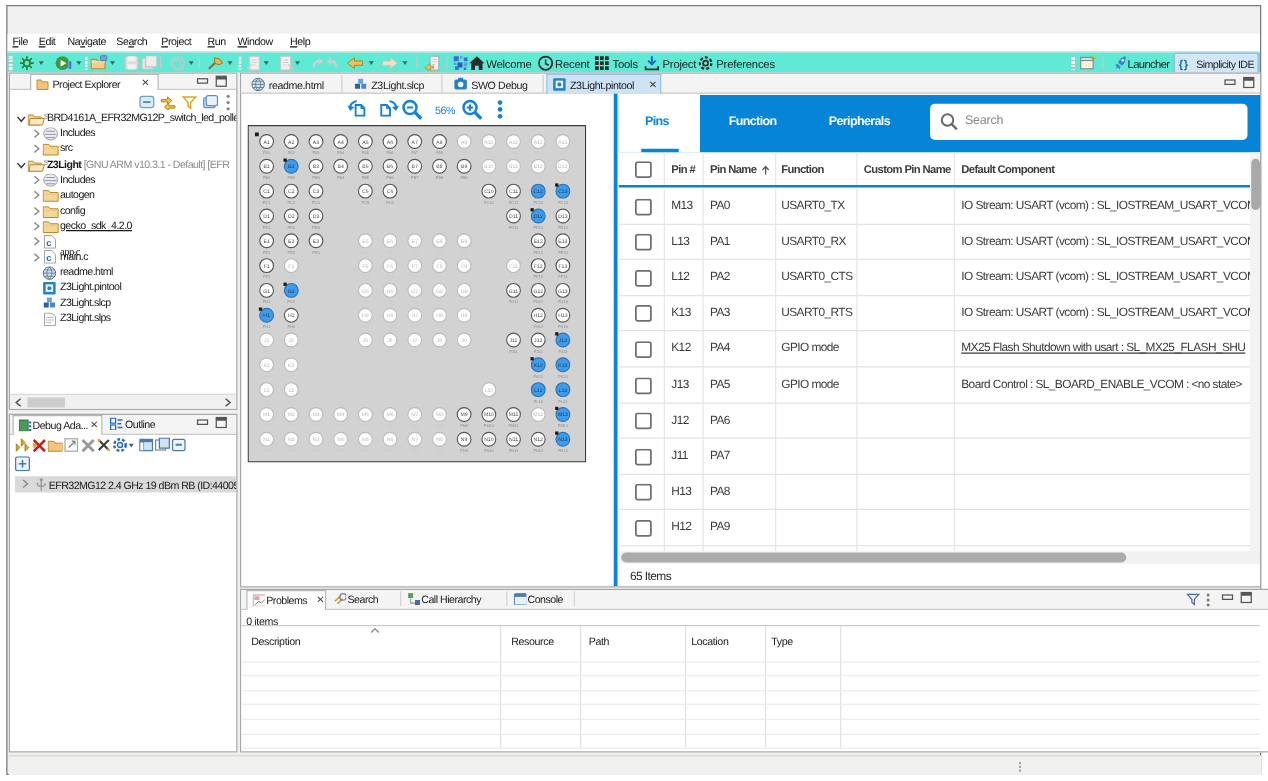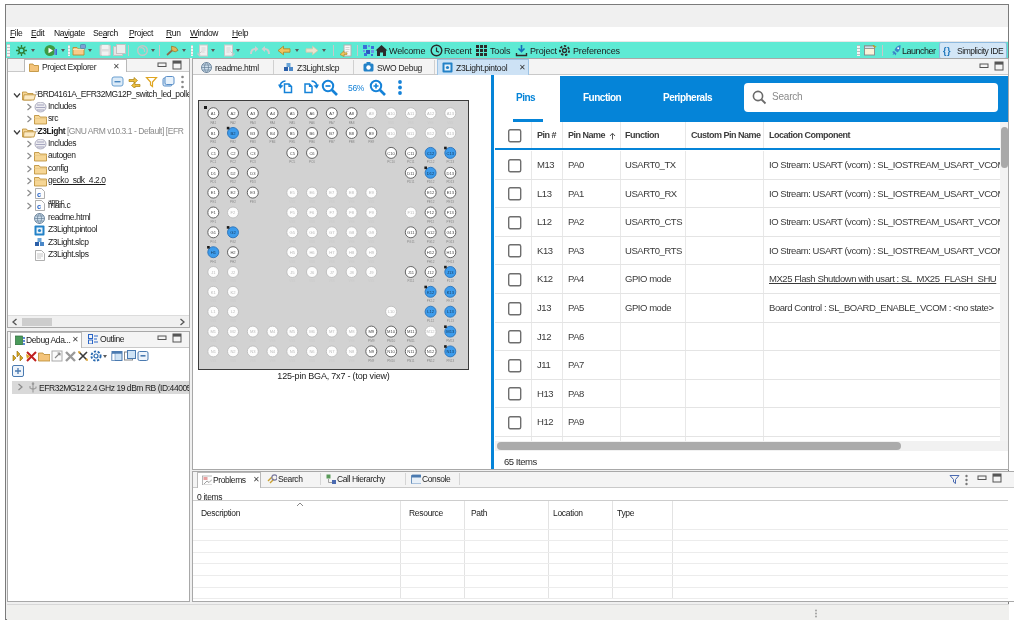--- a/index.html
+++ b/index.html
@@ -842,21 +842,20 @@
         <text x="212.8" y="253.1" font-size="4.1" fill="#4a4a4a" text-anchor="middle">N11</text>
         <text x="212.8" y="261.7" font-size="3.1" fill="#8a8a8a" text-anchor="middle">PN11</text>
         <circle cx="232.6" cy="251.4" r="5.5" fill="#ffffff" stroke="#565656" stroke-width="0.9"></circle>
         <text x="232.6" y="253.1" font-size="4.1" fill="#4a4a4a" text-anchor="middle">N12</text>
         <text x="232.6" y="261.7" font-size="3.1" fill="#8a8a8a" text-anchor="middle">PN12</text>
         <circle cx="252.3" cy="251.4" r="5.5" fill="#3d9cec" stroke="#2a72b8" stroke-width="0.9"></circle>
         <text x="252.3" y="253.1" font-size="4.1" fill="#173a5a" text-anchor="middle">N13</text>
         <text x="252.3" y="261.7" font-size="3.1" fill="#8a8a8a" text-anchor="middle">PN13</text>
         <rect x="246.1" y="245.2" width="2.6" height="2.6" fill="#1a1a1a"></rect>
       </svg>
-      <div class="abs" style="left:5px;top:312px;width:271px;text-align:center;font-size:9px;letter-spacing:-0.2px;color:#1a1a1a;">125-pin BGA, 7x7 - (top view)</div>
       <div class="abs" style="left:298px;top:16px;width:2.5px;height:394px;background:#0584d8;"></div>
       <div class="abs" style="left:302px;top:17px;width:513px;height:46px;background:#0584d8;">
         <div class="abs" style="left:0px;top:0px;width:65px;height:46px;background:#fff;"></div>
         <div class="abs" style="left:21px;top:16px;font-size:10px;letter-spacing:-0.5px;font-weight:bold;color:#0584d8;">Pins</div>
         <div class="abs" style="left:18px;top:43px;width:30px;height:3px;background:#0584d8;"></div>
         <div class="abs" style="left:88px;top:16px;font-size:10px;letter-spacing:-0.5px;font-weight:bold;color:#fff;">Function</div>
         <div class="abs" style="left:168px;top:16px;font-size:10px;letter-spacing:-0.5px;font-weight:bold;color:#fff;">Peripherals</div>
         <div class="abs" style="left:249px;top:7px;width:254px;height:29px;background:#fff;border-radius:4px;">
           <svg class="abs" style="left:8px;top:7px" width="15" height="15">
             <circle cx="6" cy="6" r="4.6" fill="none" stroke="#6a6a6a" stroke-width="1.6"></circle>
@@ -871,21 +870,21 @@
         </svg>
         <div class="abs" style="left:35.5px;top:0px;width:1px;height:26px;background:#e8e8e8;"></div>
         <div class="abs" style="left:67px;top:0px;width:1px;height:26px;background:#e8e8e8;"></div>
         <div class="abs" style="left:125px;top:0px;width:1px;height:26px;background:#e8e8e8;"></div>
         <div class="abs" style="left:190px;top:0px;width:1px;height:26px;background:#e8e8e8;"></div>
         <div class="abs" style="left:268px;top:0px;width:1px;height:26px;background:#e8e8e8;"></div>
         <div class="abs" style="left:42px;top:8px;font-size:9px;letter-spacing:-0.5px;font-weight:bold;color:#3c3c3c;white-space:nowrap;">Pin #</div>
         <div class="abs" style="left:73px;top:8px;font-size:9px;letter-spacing:-0.5px;font-weight:bold;color:#3c3c3c;white-space:nowrap;">Pin Name</div>
         <div class="abs" style="left:130px;top:8px;font-size:9px;letter-spacing:-0.5px;font-weight:bold;color:#3c3c3c;white-space:nowrap;">Function</div>
         <div class="abs" style="left:196px;top:8px;font-size:9px;letter-spacing:-0.5px;font-weight:bold;color:#3c3c3c;white-space:nowrap;">Custom Pin Name</div>
-        <div class="abs" style="left:274px;top:8px;font-size:9px;letter-spacing:-0.5px;font-weight:bold;color:#3c3c3c;white-space:nowrap;">Location Component</div>
+        <div class="abs" style="left:274px;top:8px;font-size:9px;letter-spacing:-0.5px;font-weight:bold;color:#3c3c3c;white-space:nowrap;">Default Component</div>
         <svg class="abs" style="left:113px;top:10px" width="9" height="9">
           <path d="M4.5 7.5 L4.5 1.5 M2 4 L4.5 1.2 L7 4" stroke="#555" stroke-width="1" fill="none"></path>
         </svg>
         <div class="abs" style="left:0px;top:26px;width:505px;height:2px;background:#0584d8;"></div>
       </div>
       <div class="abs" style="left:302px;top:92px;width:513px;height:298px;overflow:hidden;background:#fff;">
         <div class="abs" style="left:35.5px;top:0px;width:1px;height:290px;background:#e8e8e8;"></div>
         <div class="abs" style="left:67px;top:0px;width:1px;height:290px;background:#e8e8e8;"></div>
         <div class="abs" style="left:125px;top:0px;width:1px;height:290px;background:#e8e8e8;"></div>
         <div class="abs" style="left:190px;top:0px;width:1px;height:290px;background:#e8e8e8;"></div>

